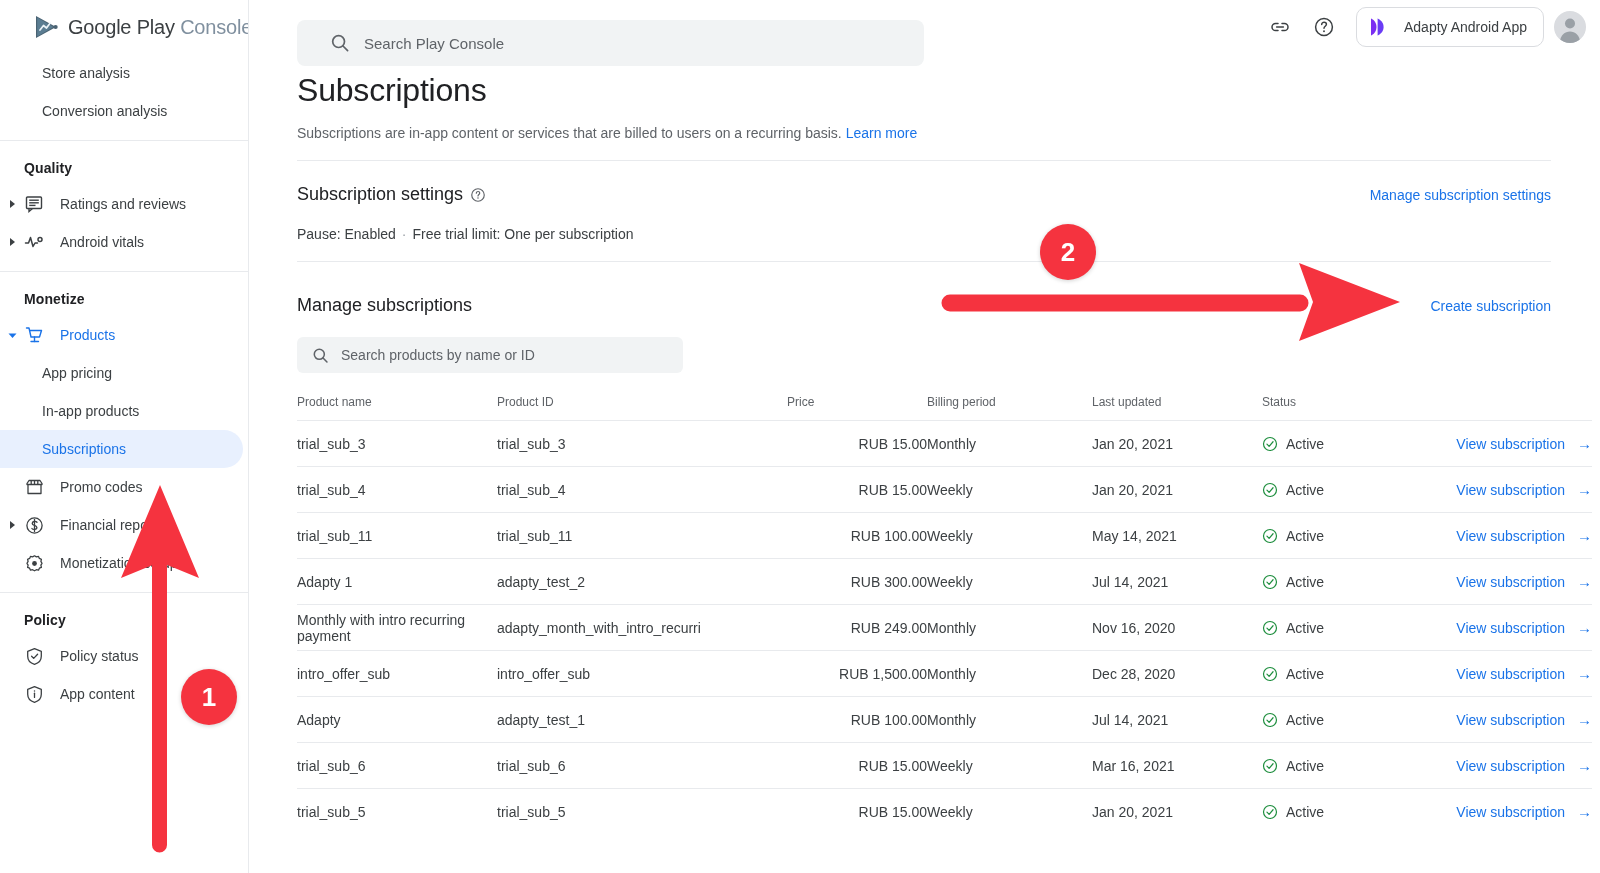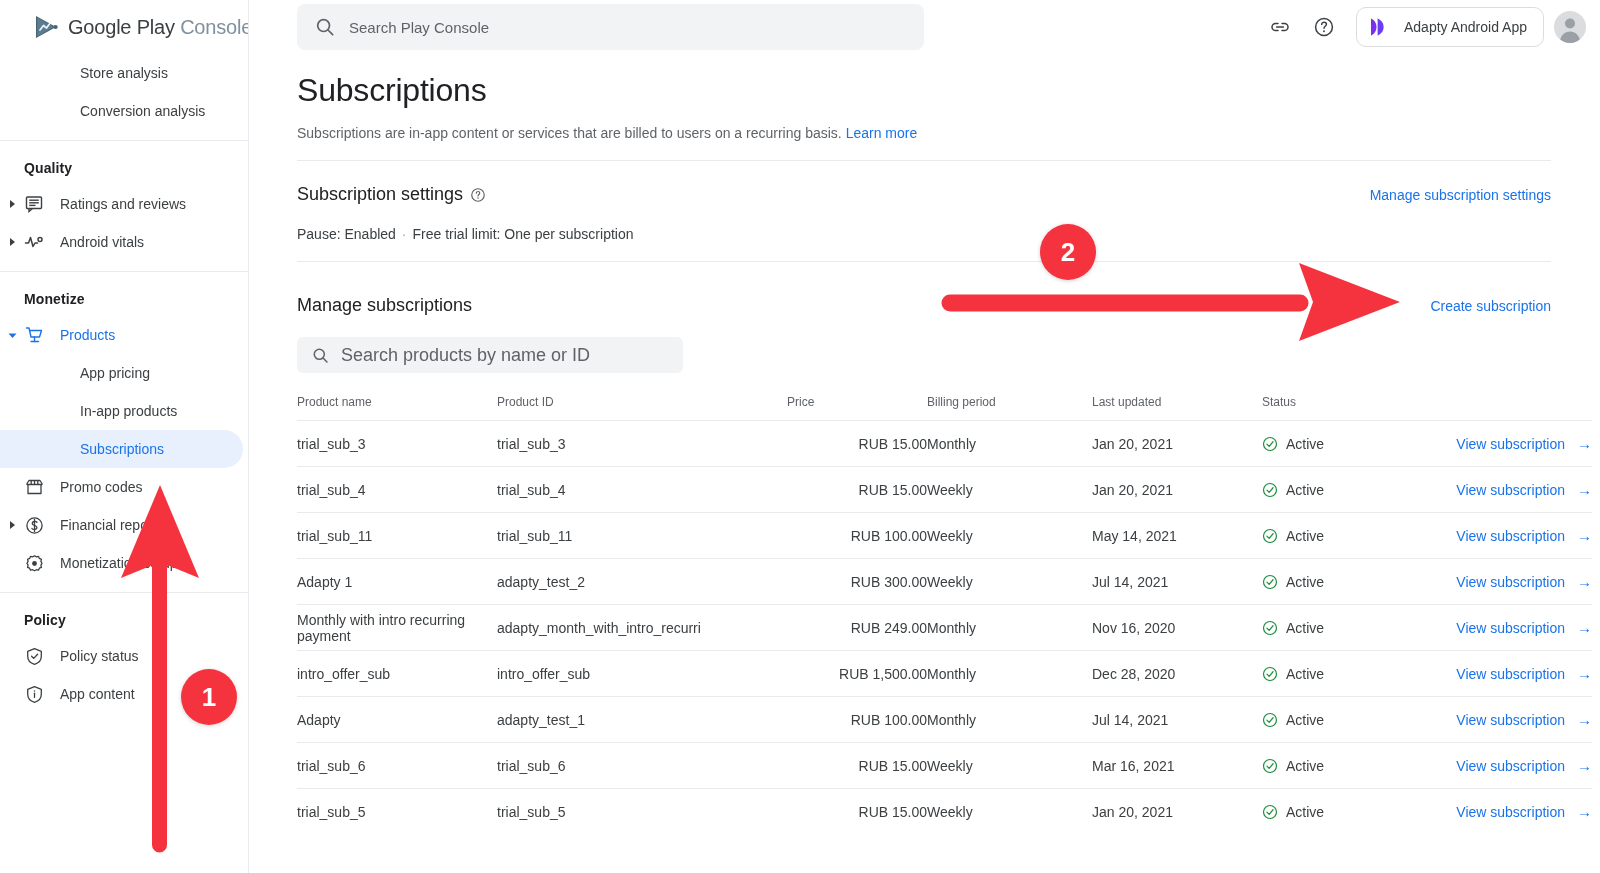--- a/index.html
+++ b/index.html
@@ -42,44 +42,44 @@
   .nav-item .caret {
     position:absolute; left: 6px; width:12px; height:12px;
     display:flex; align-items:center; justify-content:center;
   }
   .nav-item .caret svg { display:block; }
   .nav-item .nav-icon {
     position:absolute; left: 24px; width: 20px; height: 20px;
     display:flex; align-items:center; justify-content:center;
   }
   .nav-item .nav-label { padding-left: 60px; white-space: nowrap; }
-  .nav-item.sub .nav-label { padding-left: 80px; }
+  .nav-item.sub .nav-label { padding-left: 42px; }
   .nav-item.active-blue .nav-label { color:#1a73e8; }
   .nav-item.active-blue .nav-icon svg { stroke:#1a73e8; fill:none; }
   .nav-item.selected {
     background:#e8f0fe;
     border-top-right-radius:19px; border-bottom-right-radius:19px;
     width: 243px;
   }
   .nav-item.selected .nav-label { color:#1a73e8; font-weight:500; }
 
   .nav-section {
     font-size: 14px; font-weight: 700; color:#202124;
     padding-left: 24px; height: 34px; display:flex; align-items:center;
     letter-spacing: 0.1px;
   }
   .nav-divider { height:1px; background:#e8eaed; margin: 10px 0 10px 0; }
 
   
   #topbar { position:absolute; left:249px; top:0; width: 1351px; height:54px; }
   .search-box {
-    position:absolute; left: 48px; top: 4px;
+    position:absolute; left: 48px; top: 20px;
     width: 627px; height: 46px;
     background: #f1f3f4; border-radius: 8px;
-    display:flex; align-items:center; padding-left: 18px; gap: 14px;
+    display:flex; align-items:center; padding-left: 33px; gap: 14px;
   }
   .search-box .ph { color:#5f6368; font-size:15px; }
   .top-icons { position:absolute; right: 14px; top: 0; height:54px; display:flex; align-items:center; gap: 0; }
   .icon-btn { width: 44px; height: 44px; display:flex; align-items:center; justify-content:center; cursor:pointer; border-radius:50%; }
   .app-chip {
     display:flex; align-items:center; gap: 12px;
     height: 40px; padding: 0 16px 0 5px;
     border:1px solid #dadce0; border-radius: 10px; margin-left: 10px;
     background:#fff; cursor:pointer;
   }
@@ -110,21 +110,21 @@
   .settings-line .dot { color:#9aa0a6; padding: 0 6px; }
 
   .manage-row { display:flex; align-items:center; justify-content:space-between; margin-top: 33px; }
   .manage-title { font-size:18px; color:#202124; font-weight:500; }
 
   .prod-search {
     margin-top: 21px; width: 386px; height: 36px;
     background:#f1f3f4; border-radius:6px;
     display:flex; align-items:center; gap: 12px; padding-left: 15px;
   }
-  .prod-search .ph { color:#5f6368; font-size:18px; }
+  .prod-search .ph { color:#5f6368; font-size:14px; }
 
   table.subs { width: 100%; border-collapse: collapse; margin-top: 22px; table-layout: fixed; }
   table.subs th {
     font-size: 12px; color:#5f6368; font-weight:400; text-align:left;
     padding: 0 0 11px 0; vertical-align: bottom;
   }
   table.subs td {
     font-size: 14px; color:#3c4043;
     border-top: 1px solid #e8eaed;
     height: 46px; padding: 0; vertical-align: middle;

